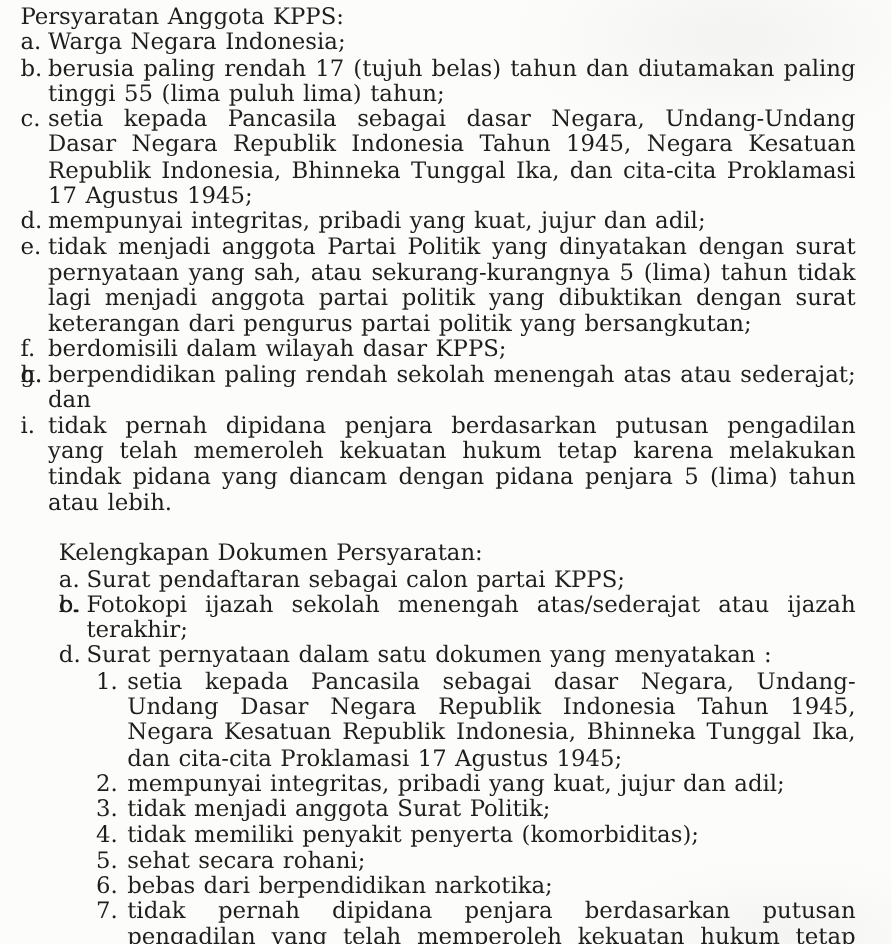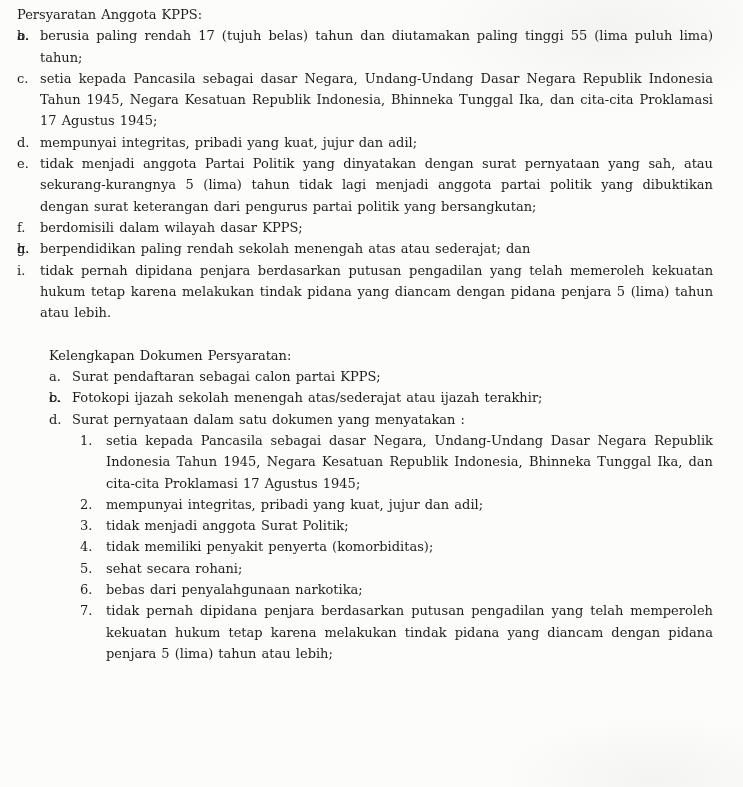--- a/index.html
+++ b/index.html
@@ -11,21 +11,21 @@
     position: relative;
     width: 743px;
     height: 787px;
     box-sizing: border-box;
     padding: 4px 30px 0 17px;
     background:
       radial-gradient(ellipse 260px 120px at 82% 4%, rgba(190,190,186,0.14), rgba(190,190,186,0) 70%),
       radial-gradient(ellipse 220px 90px at 88% 99%, rgba(185,185,180,0.12), rgba(185,185,180,0) 70%),
       #fcfcfb;
     font-family: "DejaVu Serif", "Liberation Serif", serif;
-    font-size: 13px;
+    font-size: 19px;
     line-height: 21.3px;
     color: #1e1e1e;
     word-spacing: 1px;
     overflow: hidden;
   }
   .sec-title {
     margin: 0;
     font-size: inherit;
     font-weight: normal;
     line-height: inherit;
@@ -56,20 +56,21 @@
 </head>
 <body>
 
 <div class="page">
 
   <section>
     <h2 class="sec-title">Persyaratan Anggota KPPS:</h2>
     <div>
       <div class="item">
         <span class="marker">a.</span>
+        <span class="text">Warga Negara Indonesia;</span>
       </div>
       <div class="item">
         <span class="marker">b.</span>
         <span class="text">berusia paling rendah 17 (tujuh belas) tahun dan diutamakan paling tinggi 55 (lima puluh lima) tahun;</span>
       </div>
       <div class="item">
         <span class="marker">c.</span>
         <span class="text">setia kepada Pancasila sebagai dasar Negara, Undang-Undang Dasar Negara Republik Indonesia Tahun 1945, Negara Kesatuan Republik Indonesia, Bhinneka Tunggal Ika, dan cita-cita Proklamasi 17 Agustus 1945;</span>
       </div>
       <div class="item">
@@ -131,21 +132,21 @@
           <div class="subitem">
             <span class="marker">4.</span>
             <span class="text">tidak memiliki penyakit penyerta (komorbiditas);</span>
           </div>
           <div class="subitem">
             <span class="marker">5.</span>
             <span class="text">sehat secara rohani;</span>
           </div>
           <div class="subitem">
             <span class="marker">6.</span>
-            <span class="text">bebas dari penyalahgunaan narkotika;</span>
+            <span class="text">bebas dari berpendidikan narkotika;</span>
           </div>
           <div class="subitem">
             <span class="marker">7.</span>
             <span class="text">tidak pernah dipidana penjara berdasarkan putusan pengadilan yang telah memperoleh kekuatan hukum tetap karena melakukan tindak pidana yang diancam dengan pidana penjara 5 (lima) tahun atau lebih;</span>
           </div>
         </div>
       </div>
     </div>
   </section>
 

